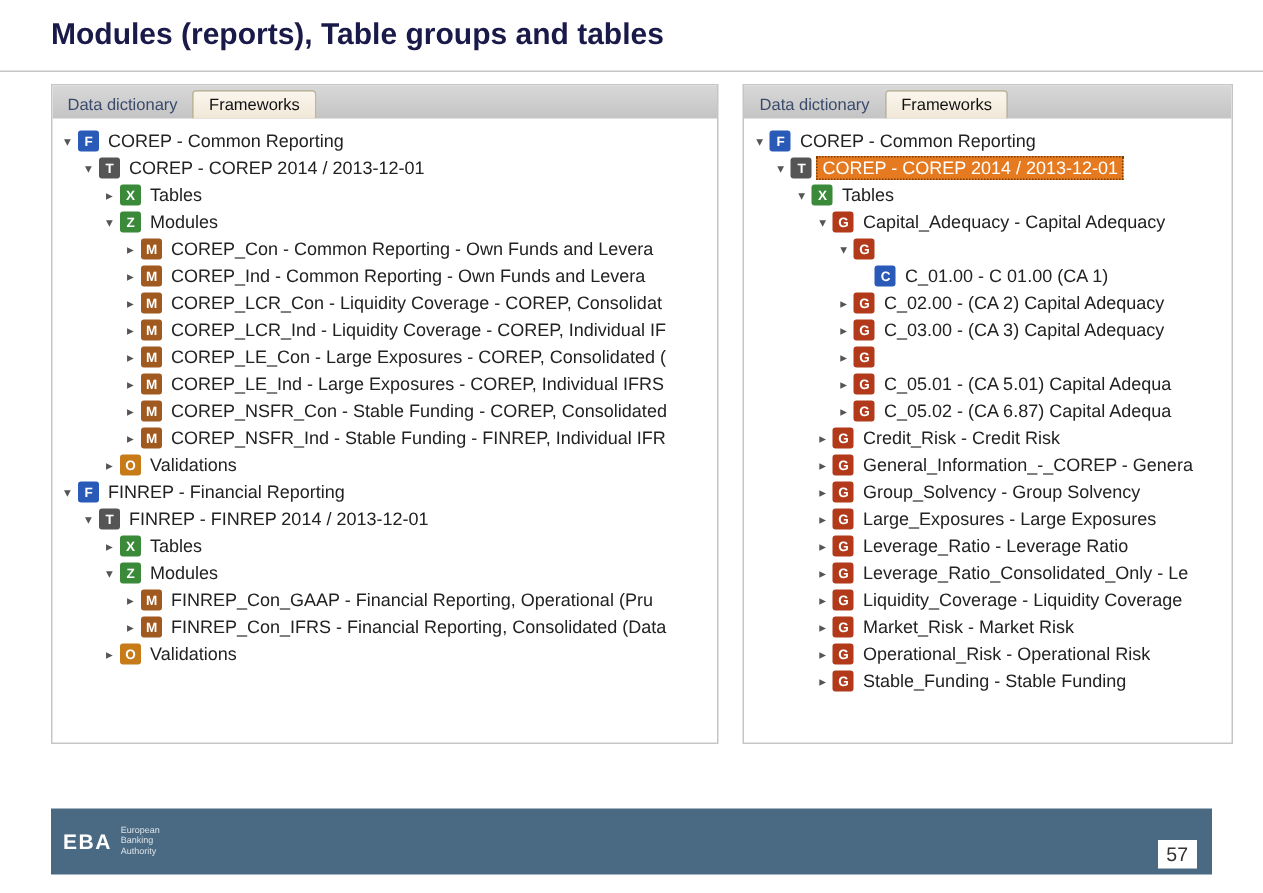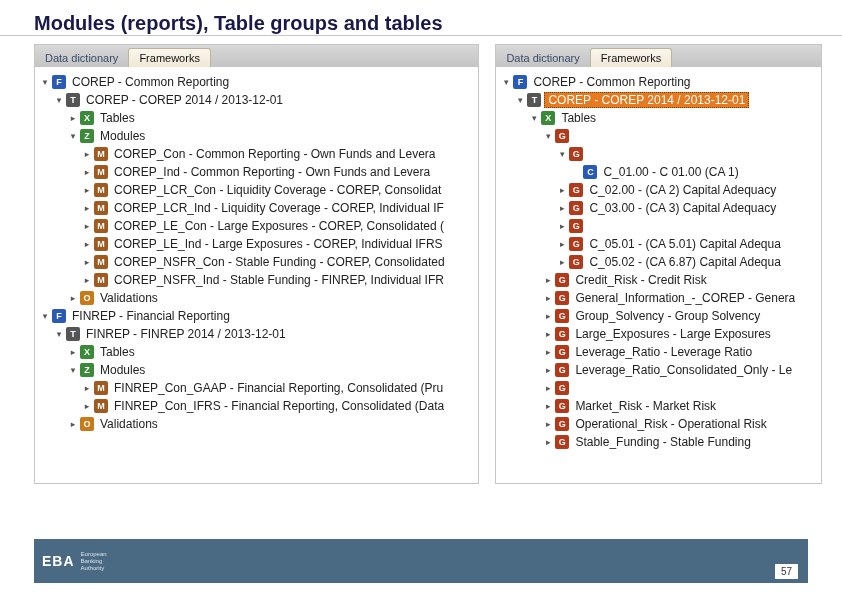--- a/index.html
+++ b/index.html
@@ -1,37 +1,37 @@
 <!DOCTYPE html>
 <html><head>
 <meta charset="utf-8">
 <style>
   * { box-sizing: border-box; margin: 0; padding: 0; }
   body { font-family: "Segoe UI", Tahoma, Arial, sans-serif; width: 842px; height: 595px; background: #fff; position: relative; }
-  .title { font-size: 20px; font-weight: bold; color: #1a1a4a; padding: 12px 0 0 34px; border-bottom: 1px solid #c6c6c6; margin-bottom: 8px; }
+  .title { font-size: 20px; font-weight: bold; color: #1a1a4a; padding: 12px 0 12px 34px; border-bottom: 1px solid #c6c6c6; margin-bottom: 8px; }
   .panels { display: flex; padding: 0 20px 0 34px; gap: 16px; }
   .panel { border: 1px solid #c6c6c6; background: #fff; overflow: hidden; }
   .panel.left { width: 450px; height: 440px; }
   .panel.right { width: 330px; height: 440px; }
   .tabs { display: flex; background: linear-gradient(#d8d8d8,#c4c4c4); height: 22px; align-items: flex-end; font-size: 11px; }
   .tab { padding: 3px 10px; color: #3a4a6a; cursor: pointer; border-top-left-radius:3px; border-top-right-radius:3px; }
   .tab.active { background: linear-gradient(#fbf6ee,#f0e7d6); color:#111; border:1px solid #bdb69a; border-bottom:none; }
   .tree { padding: 6px 2px 2px 4px; font-size: 12px; color: #222; }
   .node { display:flex; align-items:center; height:18px; white-space:nowrap; overflow:hidden; }
   .ind { display:inline-block; width:14px; flex-shrink:0; }
   .exp { display:inline-flex; width:12px; height:12px; align-items:center; justify-content:center; font-size:9px; color:#555; flex-shrink:0; cursor:pointer; }
   .ico { display:inline-flex; width:14px; height:14px; align-items:center; justify-content:center; font-size:9px; font-weight:bold; color:#fff; border-radius:2px; margin:0 3px 0 1px; flex-shrink:0; }
   .ico-F{background:#2a5ab8;} .ico-T{background:#555;} .ico-X{background:#3a8a3a;} .ico-Z{background:#3a8a3a;}
   .ico-M{background:#a05a20;} .ico-O{background:#c77a18;} .ico-G{background:#b23a1a;} .ico-C{background:#2a5ab8;}
   .lbl { padding:0 3px; }
   .lbl.sel { background:#e67a20; color:#fff; border:1px dotted #7a3e00; }
   .footer { position:absolute; bottom:12px; left:34px; right:34px; height:44px; background:#4a6a84; display:flex; align-items:center; padding:0 8px; color:#fff; }
   .footer .logo { font-size:14px; font-weight:bold; letter-spacing:1px; }
   .footer .sub { font-size:6px; line-height:7px; margin-left:6px; opacity:.8; }
-  .pageno { position:absolute; bottom:16px; right:44px; background:#fff; color:#333; font-size:10px; padding:2px 6px;margin-left:11px; }
+  .pageno { position:absolute; bottom:16px; right:44px; background:#fff; color:#333; font-size:13px; padding:2px 6px;margin-left:11px; }
 </style>
 </head>
 <body>
 
 <div class="title">Modules (reports), Table groups and tables</div>
 
 <div class="panels">
   <div class="panel left">
     <div class="tabs">
       <div class="tab">Data dictionary</div>
@@ -158,21 +158,21 @@
           <span class="exp">▾</span>
           <span class="ico ico-Z">Z</span>
           <span class="lbl">Modules</span>
         </div>
         <div class="node">
           <span class="ind"></span>
           <span class="ind"></span>
           <span class="ind"></span>
           <span class="exp">▸</span>
           <span class="ico ico-M">M</span>
-          <span class="lbl">FINREP_Con_GAAP - Financial Reporting, Consolidated (Pru</span>
+          <span class="lbl">FINREP_Con_GAAP - Financial Reporting, Operational (Pru</span>
         </div>
         <div class="node">
           <span class="ind"></span>
           <span class="ind"></span>
           <span class="ind"></span>
           <span class="exp">▸</span>
           <span class="ico ico-M">M</span>
           <span class="lbl">FINREP_Con_IFRS - Financial Reporting, Consolidated (Data</span>
         </div>
         <div class="node">
@@ -207,20 +207,21 @@
           <span class="exp">▾</span>
           <span class="ico ico-X">X</span>
           <span class="lbl">Tables</span>
         </div>
         <div class="node">
           <span class="ind"></span>
           <span class="ind"></span>
           <span class="ind"></span>
           <span class="exp">▾</span>
           <span class="ico ico-G">G</span>
+          <span class="lbl">Capital_Adequacy - Capital Adequacy</span>
         </div>
         <div class="node">
           <span class="ind"></span>
           <span class="ind"></span>
           <span class="ind"></span>
           <span class="ind"></span>
           <span class="exp">▾</span>
           <span class="ico ico-G">G</span>
         </div>
         <div class="node">
@@ -324,20 +325,21 @@
           <span class="exp">▸</span>
           <span class="ico ico-G">G</span>
           <span class="lbl">Leverage_Ratio_Consolidated_Only - Le</span>
         </div>
         <div class="node">
           <span class="ind"></span>
           <span class="ind"></span>
           <span class="ind"></span>
           <span class="exp">▸</span>
           <span class="ico ico-G">G</span>
+          <span class="lbl">Liquidity_Coverage - Liquidity Coverage</span>
         </div>
         <div class="node">
           <span class="ind"></span>
           <span class="ind"></span>
           <span class="ind"></span>
           <span class="exp">▸</span>
           <span class="ico ico-G">G</span>
           <span class="lbl">Market_Risk - Market Risk</span>
         </div>
         <div class="node">

